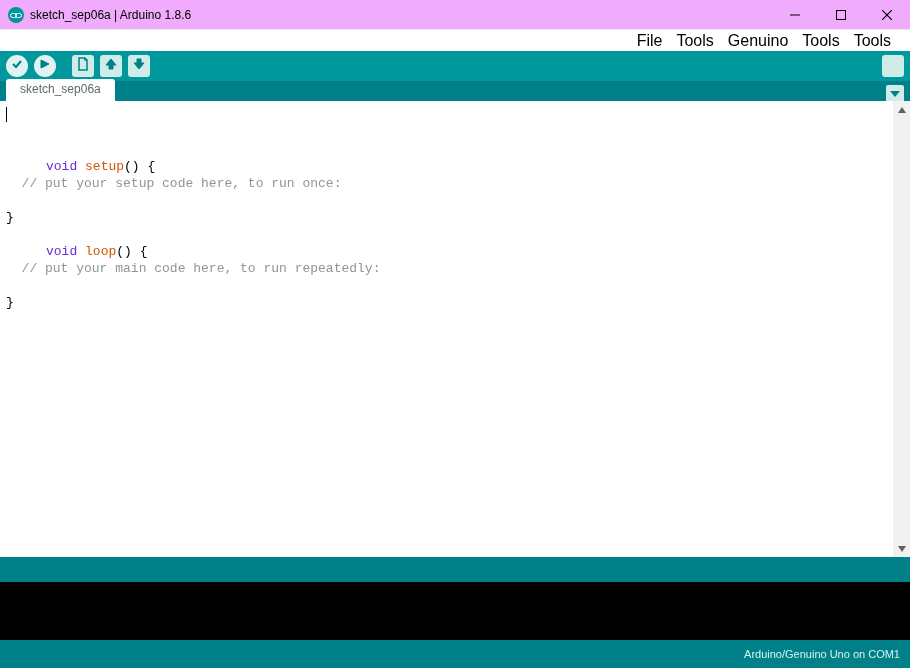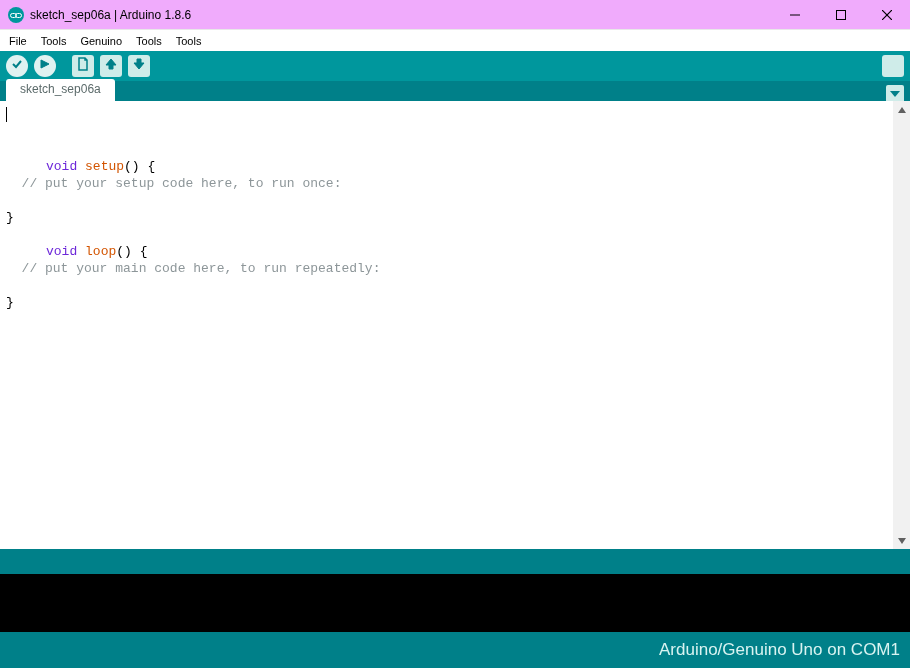--- a/index.html
+++ b/index.html
@@ -12,21 +12,21 @@
   .titlebar-icon::before, .titlebar-icon::after { content:""; position:absolute; width:5px; height:3px; border:1px solid #fff; border-radius:3px; top:6px; }
   .titlebar-icon::before { left:2px; }
   .titlebar-icon::after { right:2px; }
   .titlebar-title { font-size: 12px; color: #000; flex: 0 0 auto; }
   .titlebar-spacer { flex: 1; }
   .win-controls { display: flex; }
   .win-btn { width: 46px; height: 30px; display: flex; align-items: center; justify-content: center; cursor: default; }
   .win-btn svg { width: 10px; height: 10px; }
 
   
-  .menubar { height: 21px; background: #fff; display: flex; align-items: center; padding: 0 2px; font-size: 11px; }
+  .menubar { height: 21px; background: #fff; display: flex; align-items: center; padding: 0 12px; font-size: 16px; justify-content: flex-end; }
   .menu-item { padding: 2px 7px; cursor: default; }
 
   
   .toolbar { height: 30px; background: #00979d; display: flex; align-items: center; padding: 0 6px; }
   .tool-btn { width: 22px; height: 22px; border-radius: 50%; background: #e0f2f1; margin-right: 6px; display: flex; align-items: center; justify-content: center; cursor: pointer; }
   .tool-btn.square { border-radius: 3px; background: #cfece9; }
   .tool-btn svg { width: 14px; height: 14px; fill: #008089; stroke:#008089; }
   .tool-gap { width: 10px; }
   .toolbar-spacer { flex: 1; }
   .monitor-btn { width: 22px; height: 22px; border-radius: 3px; background: #cfece9; display: flex; align-items:center; justify-content:center; cursor:pointer;}
@@ -46,21 +46,21 @@
   .cursor { position:absolute; left:6px; top:6px; width:1px; height:15px; background:#000; }
   .vscroll { width: 17px; background: #f1f1f1; display:flex; flex-direction:column; }
   .vscroll .arrow { height:17px; display:flex; align-items:center; justify-content:center; }
   .vscroll .track { flex:1; }
 
   
   .status { height: 25px; background: #008089; }
   .console { flex: 0 0 58px; background: #000; }
 
   
-  .footer { height: 36px; background: #008089; display:flex; align-items:center; justify-content:flex-end; padding: 0 10px; font-size: 17px; color: #d8f3f1; }
+  .footer { height: 28px; background: #008089; display:flex; align-items:center; justify-content:flex-end; padding: 0 10px; font-size: 11px; color: #d8f3f1; }
 </style>
 </head>
 <body>
 
 <div class="titlebar">
   <div class="titlebar-icon"></div>
   <div class="titlebar-title">sketch_sep06a | Arduino 1.8.6</div>
   <div class="titlebar-spacer"></div>
   <div class="win-controls">
     <div class="win-btn">

